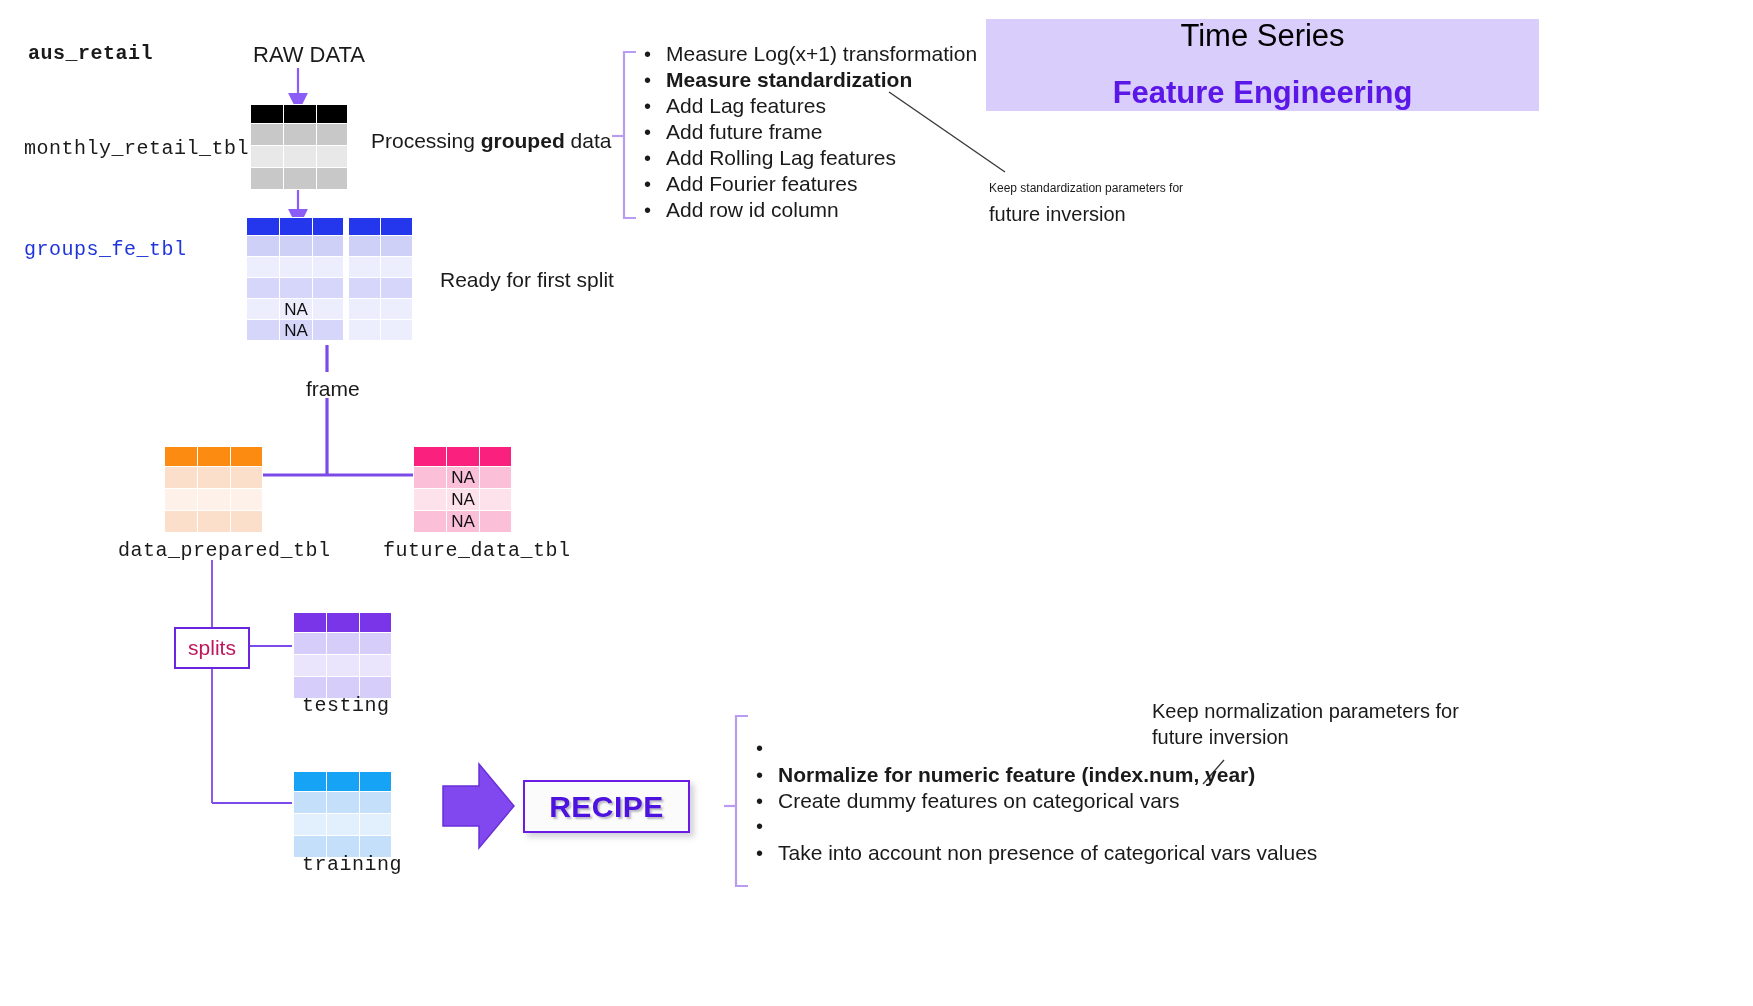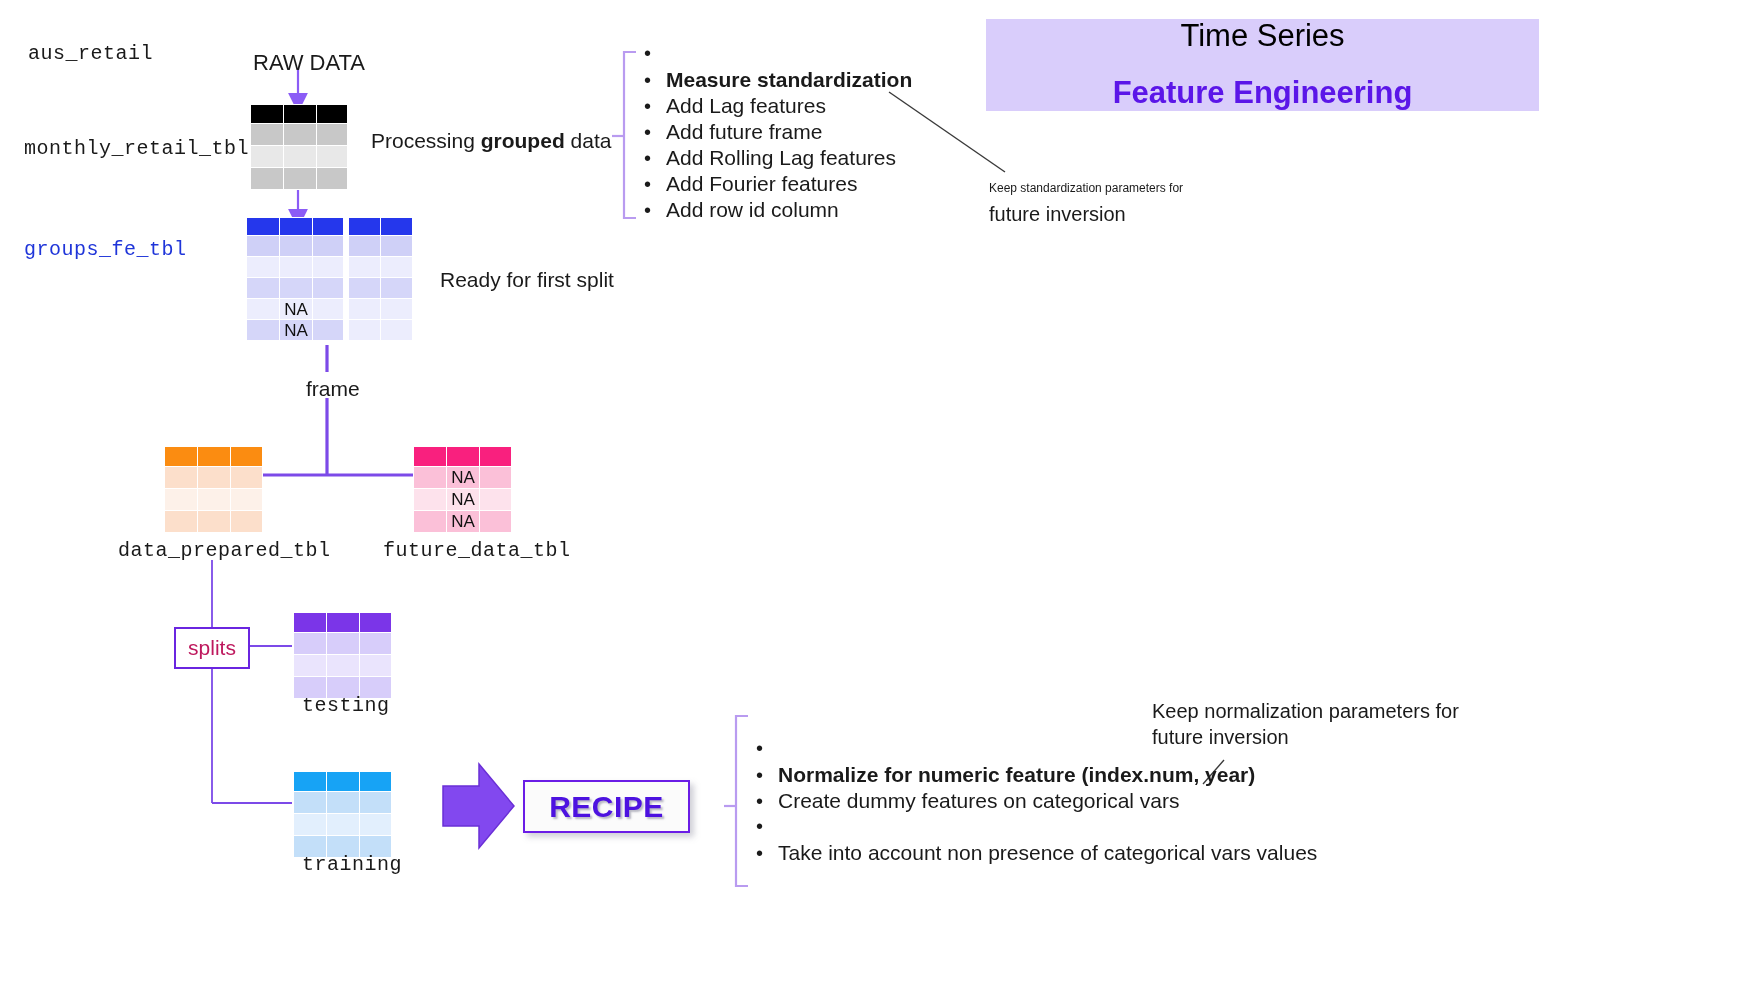--- a/index.html
+++ b/index.html
@@ -209,23 +209,23 @@
     <path d="M 736,806 L 724,806" stroke="#b99bf0" stroke-width="2.2" fill="none"></path>
 
     <line x1="1203" y1="784" x2="1224" y2="760" stroke="#3a3a3a" stroke-width="1.4"></line>
   </svg>
 
   <div class="abs" id="title-banner">
     <div class="line1">Time Series</div>
     <div class="line2">Feature Engineering</div>
   </div>
 
-  <div class="abs mono" style="left:28px; top:42px;">aus_retail</div>
-
-  <div class="abs sans" style="left:253px; top:42px; font-size:22px;margin-top:8px;">RAW DATA</div>
+  <div class="abs mono" style="left:28px; top:42px;font-weight:bold;">aus_retail</div>
+
+  <div class="abs sans" style="left:253px; top:42px; font-size:22px;">RAW DATA</div>
 
   <div class="abs mono" style="left:24px; top:137px;">monthly_retail_tbl</div>
 
   <div class="abs mono blue" style="left:24px; top:238px;">groups_fe_tbl</div>
 
   <table class="tbl" style="left:250px; top:104px;">
     <tbody>
         <tr>
       <td class="g-head" style="width:32px;height:18px;"></td>
       <td class="g-head" style="width:32px;height:18px;"></td>
@@ -315,20 +315,21 @@
       <td class="b-c"></td>
     </tr>
   </tbody>
     </table>
 
   <div class="abs sans" style="left:440px; top:268px;">Ready for first split</div>
 
   <div class="bullets" style="left:644px; top:42px;">
     <div class="row" style="height:26px;">
       <span class="dot">•</span>
+      <span class="txt">Measure Log(x+1) transformation</span>
     </div>
     <div class="row" style="height:26px;">
       <span class="dot">•</span>
       <span class="txt bold">Measure standardization</span>
     </div>
     <div class="row" style="height:26px;">
       <span class="dot">•</span>
       <span class="txt">Add Lag features</span>
     </div>
     <div class="row" style="height:26px;">

